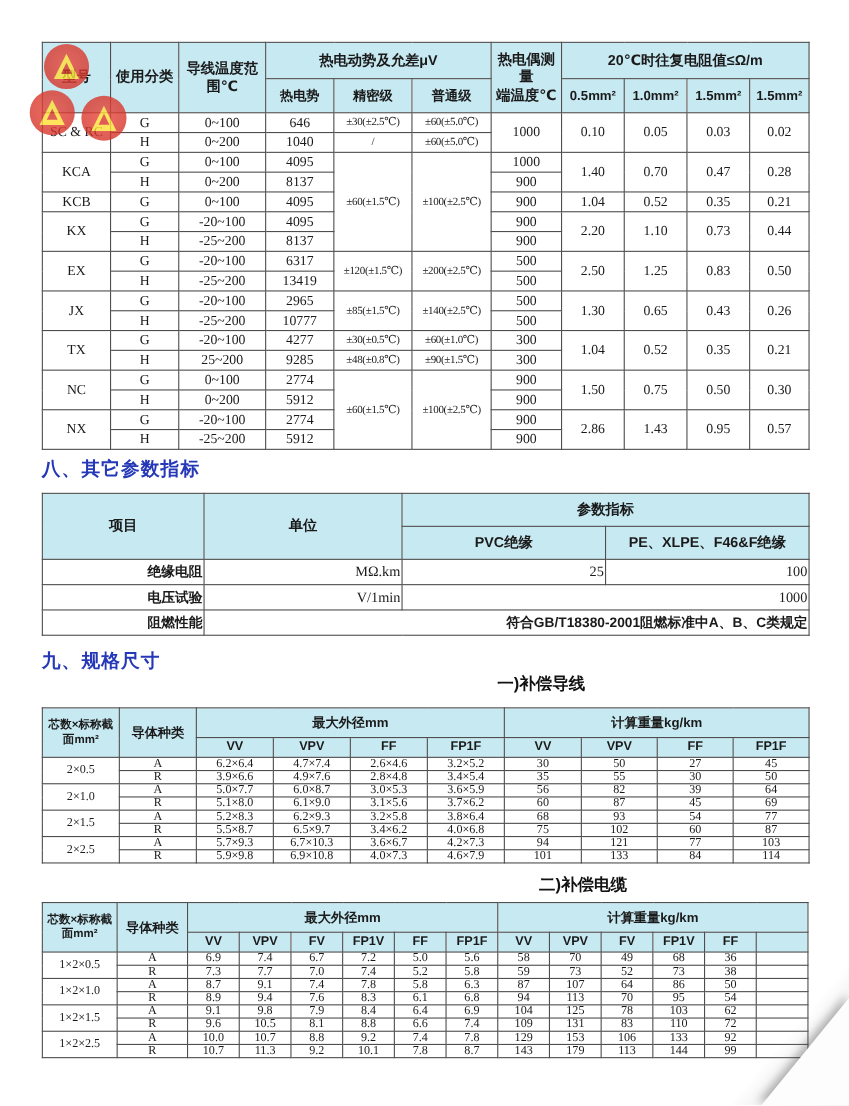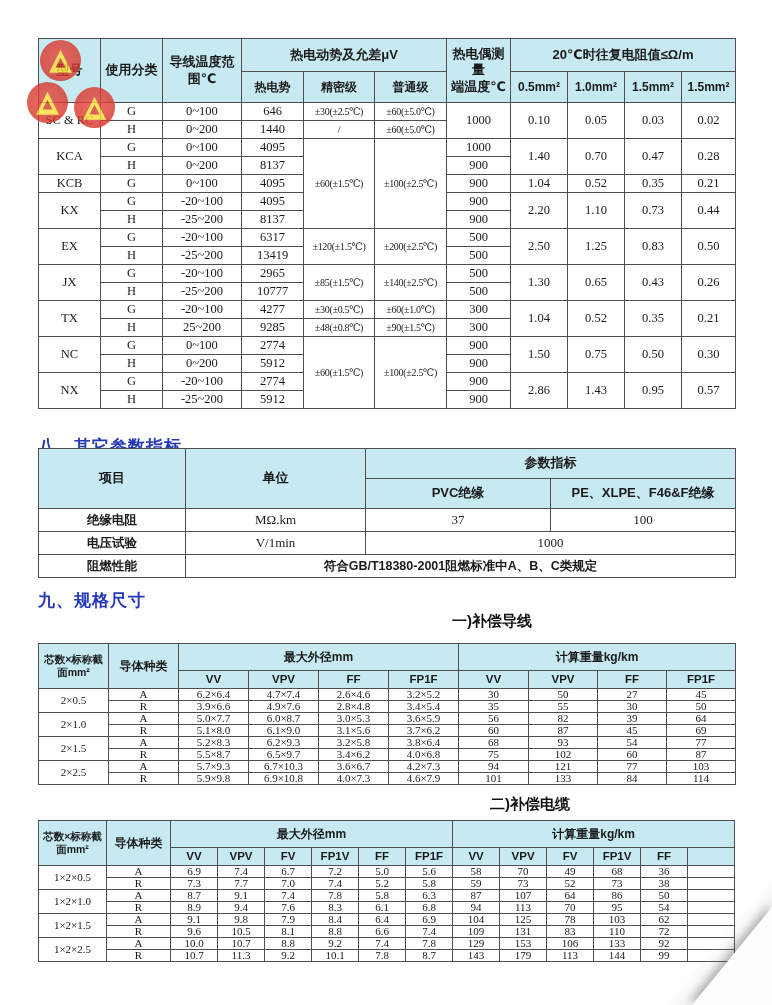--- a/index.html
+++ b/index.html
@@ -24,41 +24,41 @@
 
   #t1 { left:38px; top:38px; width:697px; }
   #t1 thead tr:nth-child(1) th { height:32px; font-size:13px; }
   #t1 thead tr:nth-child(2) th { height:30px; font-size:12px; }
   #t1 td { height:17px; font-size:12.5px; }
   #t1 td.sm { font-size:10px; letter-spacing:-0.3px;text-align:center; }
   #t1 td.model { font-size:12.5px; }
 
   #t2 { left:38px; top:448px; width:697px; }
   #t2 thead tr th { height:29px; font-size:13px; }
-  #t2 td { height:22px; font-size:13px; }
+  #t2 td { height:22px; font-size:13px;text-align:right; }
   #t2 td.cn { font-weight:bold; font-size:12.5px; font-family:"Liberation Sans","DejaVu Sans",sans-serif; }
 
   #t3 { left:38px; top:643px; width:697px; }
   #t3 thead tr:nth-child(1) th { height:26px; font-size:12px; }
   #t3 thead tr:nth-child(2) th { height:17px; font-size:11.5px; }
   #t3 td { height:11px; font-size:11px; line-height:1; }
   #t3 thead tr:nth-child(1) th:first-child { font-size:10.5px; }
 
   #t4 { left:38px; top:820px; width:696px; }
   #t4 thead tr:nth-child(1) th { height:26px; font-size:12px; }
   #t4 thead tr:nth-child(2) th { height:17px; font-size:11.5px; }
   #t4 td { height:11px; font-size:11px; line-height:1; }
   #t4 thead tr:nth-child(1) th:first-child { font-size:10.5px; }
 
   
   .sec-title {
     position:absolute; left:38px; font-size:17px; font-weight:bold; color:#2438b8;
     font-family:"Liberation Sans","DejaVu Sans",sans-serif; letter-spacing:1px;
   }
-  #s8 { top:435px; }
+  #s8 { top:415px; }
   #s9 { top:589px; }
   .tbl-caption {
     position:absolute; font-size:15px; font-weight:bold; color:#111;
     font-family:"Liberation Sans","DejaVu Sans",sans-serif;
   }
   #cap3 { left:452px; top:612px; }
   #cap4 { left:490px; top:795px; }
 
   
   .logo { position:absolute; left:0; top:0; width:430px; height:170px; z-index:6; pointer-events:none; }
@@ -155,21 +155,21 @@
           <td class="sm">±60(±5.0℃)</td>
           <td rowspan="2">1000</td>
           <td rowspan="2">0.10</td>
           <td rowspan="2">0.05</td>
           <td rowspan="2">0.03</td>
           <td rowspan="2">0.02</td>
         </tr>
         <tr>
           <td>H</td>
           <td>0~200</td>
-          <td>1440</td>
+          <td>1040</td>
           <td class="sm">/</td>
           <td class="sm">±60(±5.0℃)</td>
         </tr>
         <tr>
           <td rowspan="2" class="model">KCA</td>
           <td>G</td>
           <td>0~100</td>
           <td>4095</td>
           <td rowspan="5" class="sm">±60(±1.5℃)</td>
           <td rowspan="5" class="sm">±100(±2.5℃)</td>
@@ -327,21 +327,21 @@
         </tr>
         <tr>
           <th>PVC绝缘</th>
           <th>PE、XLPE、F46&amp;F绝缘</th>
         </tr>
       </thead>
       <tbody>
         <tr>
           <td class="cn">绝缘电阻</td>
           <td>MΩ.km</td>
-          <td>37</td>
+          <td>25</td>
           <td>100</td>
         </tr>
         <tr>
           <td class="cn">电压试验</td>
           <td>V/1min</td>
           <td colspan="2">1000</td>
         </tr>
         <tr>
           <td class="cn">阻燃性能</td>
           <td colspan="3" class="cn">符合GB/T18380-2001阻燃标准中A、B、C类规定</td>

